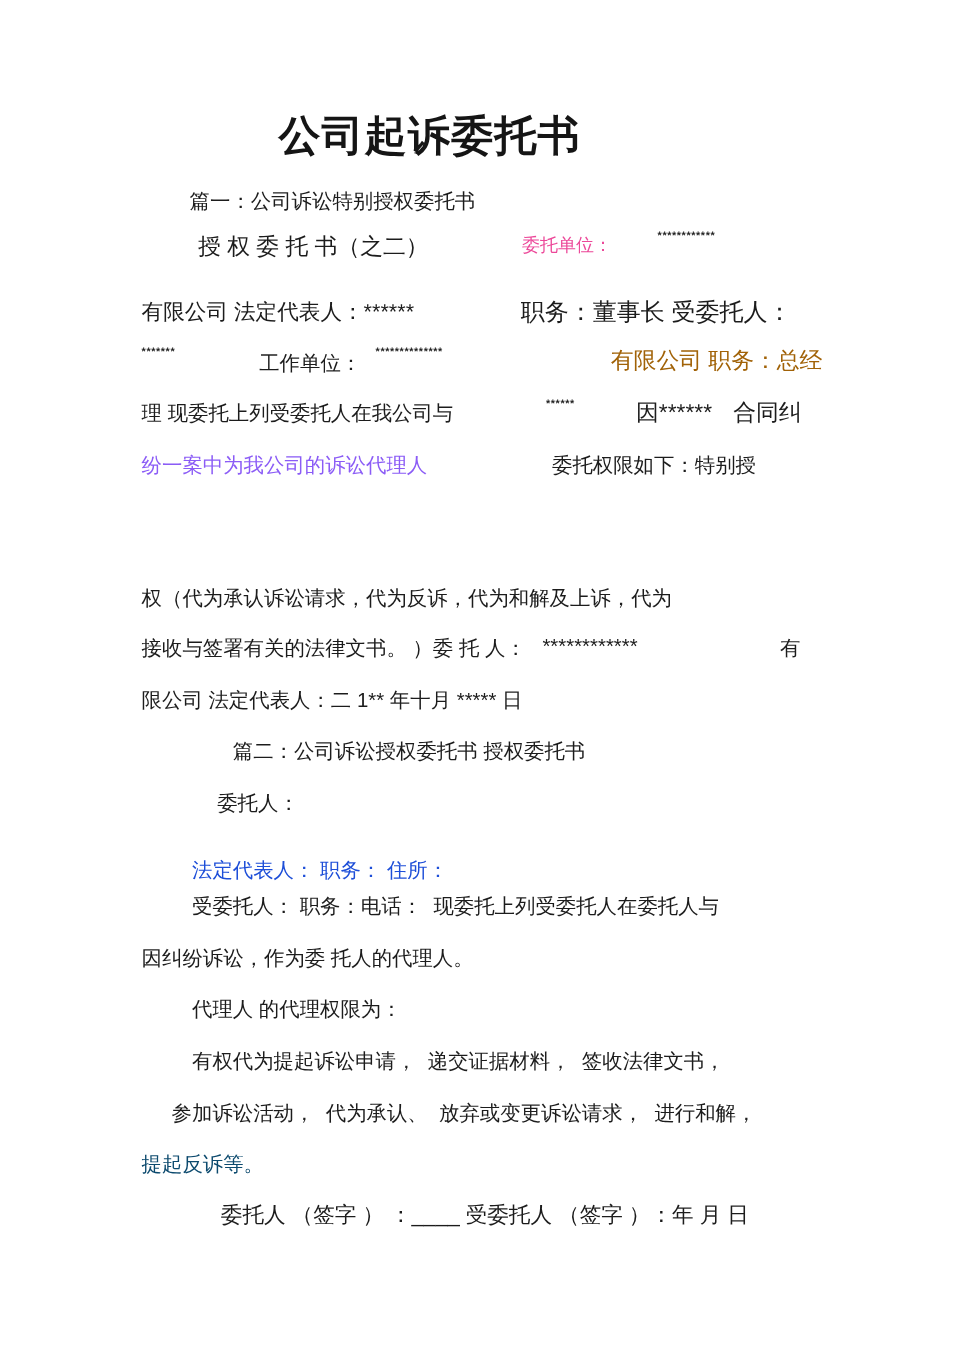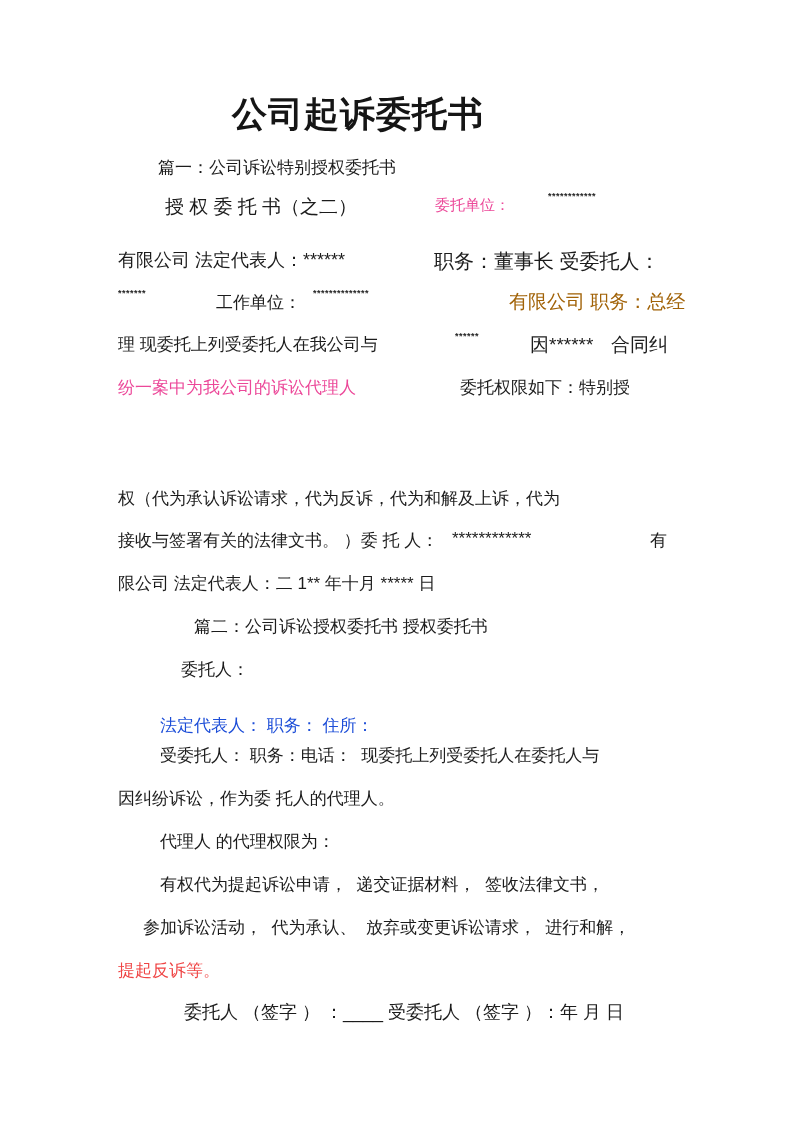--- a/index.html
+++ b/index.html
@@ -47,31 +47,31 @@
       <div class="seg" style="left: 303px; top: 249px; font-size: 18px; color: rgb(28, 28, 28);">******</div>
       <div class="seg" style="left: 434px; top: 248px; font-size: 20px; color: rgb(28, 28, 28);">职务：董事长 受委托人：</div>
       <div class="seg stars-small" style="left: 118px; top: 288px;">*******</div>
       <div class="seg" style="left: 216px; top: 292px; color: rgb(28, 28, 28);">工作单位：</div>
       <div class="seg stars-small" style="left: 313px; top: 288px;">**************</div>
       <div class="seg" style="left: 469px; top: 290px; font-size: 19px; color: #a16207; margin-left: 40px;">有限公司 职务：总经</div>
       <div class="seg" style="left: 118px; top: 334px; color: rgb(28, 28, 28);">理 现委托上列受委托人在我公司与</div>
       <div class="seg stars-small" style="left: 455px; top: 331px;">******</div>
       <div class="seg" style="left: 530px; top: 333px; font-size: 19px; color: rgb(28, 28, 28);">因******</div>
       <div class="seg" style="left: 611px; top: 333px; font-size: 19px; color: rgb(28, 28, 28);">合同纠</div>
-      <div class="seg" style="left: 118px; top: 377px; color: #ec4899;">纷一案中为我公司的诉讼代理人</div>
+      <div class="seg" style="left: 118px; top: 377px; color: #8b5cf6;">纷一案中为我公司的诉讼代理人</div>
       <div class="seg" style="left: 460px; top: 377px; color: rgb(28, 28, 28);">委托权限如下：特别授</div>
       <div class="seg" style="left: 118px; top: 488px; color: rgb(28, 28, 28);">权（代为承认诉讼请求，代为反诉，代为和解及上诉，代为</div>
       <div class="seg" style="left: 118px; top: 530px; color: rgb(28, 28, 28);">接收与签署有关的法律文书。 ）委 托 人：</div>
       <div class="seg" style="left: 452px; top: 528px; color: rgb(28, 28, 28);">************</div>
       <div class="seg" style="left: 650px; top: 530px; color: rgb(28, 28, 28);">有</div>
       <div class="seg" style="left: 118px; top: 573px; color: rgb(28, 28, 28);">限公司 法定代表人：二 1** 年十月 ***** 日</div>
       <div class="seg" style="left: 158px; top: 616px; color: rgb(28, 28, 28); margin-left: 36px;">篇二：公司诉讼授权委托书 授权委托书</div>
       <div class="seg" style="left: 181px; top: 659px; color: rgb(28, 28, 28);">委托人：</div>
       <div class="seg" style="left: 160px; top: 702px; color: #1d4ed8; margin-top: 13px;">法定代表人： 职务： 住所：</div>
       <div class="seg" style="left: 160px; top: 745px; color: rgb(28, 28, 28);">受委托人： 职务：电话：  现委托上列受委托人在委托人与</div>
       <div class="seg" style="left: 118px; top: 788px; color: rgb(28, 28, 28);">因纠纷诉讼，作为委 托人的代理人。</div>
       <div class="seg" style="left: 160px; top: 831px; color: rgb(28, 28, 28);">代理人 的代理权限为：</div>
       <div class="seg" style="left: 160px; top: 874px; color: rgb(28, 28, 28);">有权代为提起诉讼申请，  递交证据材料，  签收法律文书，</div>
       <div class="seg" style="left: 118px; top: 917px; color: rgb(28, 28, 28); margin-left: 25px;">参加诉讼活动，  代为承认、  放弃或变更诉讼请求，  进行和解，</div>
-      <div class="seg" style="left: 118px; top: 960px; color: #ef4444;">提起反诉等。</div>
+      <div class="seg" style="left: 118px; top: 960px; color: #0c4a6e;">提起反诉等。</div>
       <div class="seg" style="left: 184px; top: 1001px; font-size: 18px; color: rgb(28, 28, 28);">委托人 （签字 ） ：____ 受委托人 （签字 ）：年 月 日</div>
     </div>
 </div>
 
 </body></html>

